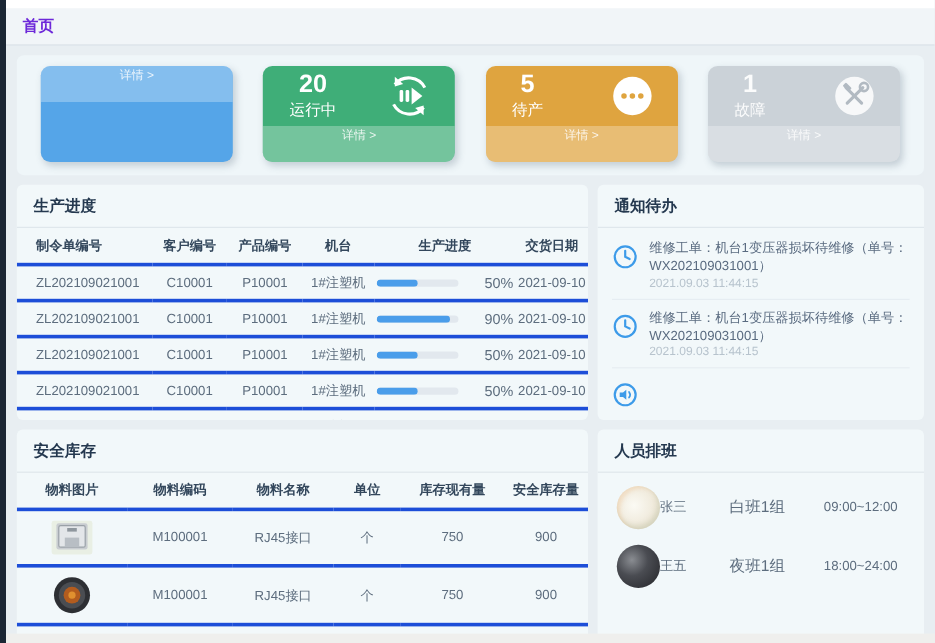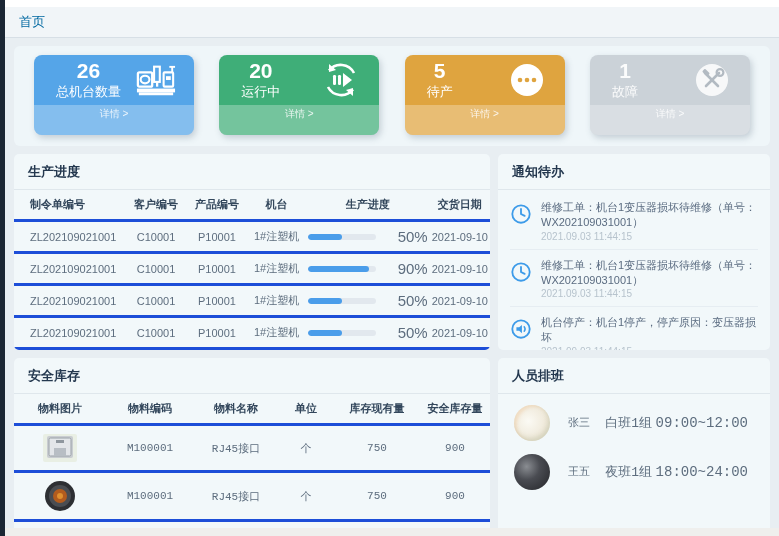--- a/index.html
+++ b/index.html
@@ -4,21 +4,21 @@
 <style>
   * { margin:0; padding:0; box-sizing:border-box; }
   html,body { width:779px; height:536px; overflow:hidden; }
   body { font-family:"Liberation Sans","DejaVu Sans",sans-serif; background:#e8eef2; position:relative; }
 
   .left-edge { position:absolute; left:0; top:0; width:5px; height:536px; background:#1b2634; z-index:10; }
   .top-strip { position:absolute; left:5px; top:0; right:0; height:7px; background:#ffffff; z-index:9; }
 
   .tabbar { position:absolute; left:5px; top:7px; right:0; height:31px; background:#f1f5f8;
             border-bottom:1px solid #d7dfe6; display:flex; align-items:center; padding-left:14px; }
-  .tabbar .tab-title { font-size:13px; font-weight:normal; color:#0369a1; }
+  .tabbar .tab-title { font-size:13px; font-weight:bold; color:#6d28d9; }
 
   .content { position:absolute; left:5px; top:39px; right:0; bottom:8px; padding:7px 9px 0 9px; }
 
   
   .cards-panel { background:#eff6f9; border-radius:6px; padding:10px 20px 12px 20px; height:100px;
                  display:flex; justify-content:space-between; align-items:center; }
   .stat-card { width:160px; height:80px; border-radius:8px; box-shadow:2px 3px 6px rgba(70,90,110,.25);
                display:flex; flex-direction:column; overflow:hidden; cursor:pointer; }
   .stat-main { flex:1; display:flex; align-items:center; justify-content:space-between; padding:0 18px 0 22px; }
   .stat-left { display:flex; flex-direction:column; align-items:center; }
@@ -28,33 +28,33 @@
                font-size:10px; text-align:center; line-height:18px; }
   .stat-card.is-gray .stat-value, .stat-card.is-gray .stat-label { color:rgba(255,255,255,.92); }
   .icon-wrap { width:40px; height:40px; display:flex; align-items:center; justify-content:center; }
 
   
   .grid { display:grid; grid-template-columns:476px 1fr; gap:8px; margin-top:8px; }
   .panel { background:#f2f8fa; border-radius:5px; overflow:hidden; }
   .panel-title { font-size:13px; font-weight:bold; color:#24384f; padding:9px 14px 8px 14px;
                  border-bottom:1px solid #dfe7ec; }
   .panel.h-prod { height:196px; }
-  .panel.h-bot  { height:176px;font-family:Liberation Mono, monospace; }
+  .panel.h-bot  { height:176px; }
 
   
   table { border-collapse:collapse; width:100%; }
   th { font-size:11px; color:#33475c; font-weight:bold; padding:7px 2px; text-align:center; white-space:nowrap; }
   td { font-size:11px; color:#5d6d7e; padding:6px 2px; text-align:center; white-space:nowrap;
        border-top:3px solid #1d4ed8; }
   .prod-table th:first-child, .prod-table td:first-child { text-align:left; padding-left:16px; }
   .prod-table td { height:29px; }
   .prog-cell { display:flex; align-items:center; justify-content:center; gap:6px; }
   .prog-track { width:68px; height:6px; border-radius:3px; background:#e2e8ee; overflow:hidden; }
   .prog-fill { height:100%; border-radius:3px; background:#4a9dea; }
-  .prog-pct { font-size:15px; color:#5d6d7e;margin-left:16px; }
+  .prog-pct { font-size:12px; color:#5d6d7e;margin-left:16px; }
 
   
   .notice-list { padding:2px 12px 0 12px; }
   .notice-item { display:flex; gap:9px; padding:8px 0 7px 0; border-bottom:1px solid #e6edf2; align-items:flex-start; }
   .notice-item:last-child { border-bottom:none; }
   .n-icon { flex:0 0 22px; width:22px; height:22px; margin-top:3px; }
   .n-body { flex:1; }
   .n-text { font-size:11px; color:#5a6b80; line-height:1.35; }
   .n-time { font-size:10px; color:#b7c3cd; margin-top:1px; }
 
@@ -63,61 +63,41 @@
   .inv-img { display:inline-block; vertical-align:middle; }
 
   
   .staff-list { padding:4px 16px 0 16px; }
   .staff-row { display:flex; align-items:center; height:49px; cursor:default; }
   .avatar { width:36px; height:36px; border-radius:50%; flex:0 0 36px; }
   .avatar-1 { background:radial-gradient(circle at 40% 45%, #fbfaf4 0%, #efe9da 60%, #e2ddcc 100%);
               box-shadow:inset -2px -3px 4px rgba(150,160,120,.25), inset 3px 2px 3px rgba(240,180,120,.25); }
   .avatar-2 { background:radial-gradient(circle at 50% 60%, #f8ecd2 0%, #f3cdb8 45%, #eda9b6 100%); }
   .avatar-3 { background:radial-gradient(circle at 35% 35%, #8a8d92 0%, #4a4c52 40%, #232428 100%); }
-  .staff-name { font-size:11px; color:#5d6d7e; width:62px; margin-left:18px; }
+  .staff-name { font-size:11px; color:#5d6d7e; width:62px; }
   .staff-shift { font-size:13px; color:#5d6d7e; width:84px; }
-  .staff-time { font-size:14px; color:#5d6d7e; margin-left:auto; padding-right:6px; }
+  .staff-time { font-size:11px; color:#5d6d7e; margin-left:auto; padding-right:6px; }
 
   .bottom-strip { position:absolute; left:5px; bottom:0; right:0; height:8px; background:#efefed; }
 </style>
 </head>
 <body>
 
 <div class="left-edge"></div>
 <div class="top-strip"></div>
 
 <div class="tabbar">
   <span class="tab-title">首页</span>
 </div>
 
 <div class="content">
 
   <div class="cards-panel">
 
     <div class="stat-card" style="background: rgb(85, 165, 232);">
-      <div class="stat-main">
-        <div class="stat-left">
-          <div class="stat-value">26</div>
-          <div class="stat-label">总机台数量</div>
-        </div>
-        <div class="icon-wrap">
-          <svg width="42" height="36" viewBox="0 0 42 36">
-            <rect x="1" y="27" width="40" height="4" fill="#fff"></rect>
-            <rect x="3" y="31" width="36" height="3" fill="#fff"></rect>
-            <rect x="2" y="10" width="15" height="15" rx="1.5" fill="none" stroke="#fff" stroke-width="2.4"></rect>
-            <ellipse cx="9.5" cy="17.5" rx="4.6" ry="4" fill="none" stroke="#fff" stroke-width="2.2"></ellipse>
-            <rect x="19" y="4" width="6" height="16" fill="none" stroke="#fff" stroke-width="2.2"></rect>
-            <rect x="21" y="20" width="2.4" height="5" fill="#fff"></rect>
-            <rect x="29" y="10" width="10" height="15" rx="1" fill="none" stroke="#fff" stroke-width="2.2"></rect>
-            <rect x="31.5" y="14" width="5" height="4" fill="#fff"></rect>
-            <rect x="37" y="4" width="2" height="6" fill="#fff"></rect>
-            <rect x="35" y="3.2" width="6" height="2" fill="#fff"></rect>
-          </svg>
-        </div>
-      </div>
       <div class="stat-foot">详情 &gt;</div>
     </div>
 
     <div class="stat-card" style="background: rgb(63, 174, 120);">
       <div class="stat-main">
         <div class="stat-left">
           <div class="stat-value">20</div>
           <div class="stat-label">运行中</div>
         </div>
         <div class="icon-wrap">
@@ -294,24 +274,20 @@
             <div class="n-time">2021.09.03 11:44:15</div>
           </div>
         </div>
 
         <div class="notice-item">
           <svg class="n-icon" viewBox="0 0 24 24">
             <circle cx="12" cy="12" r="9.5" fill="none" stroke="#3d9be9" stroke-width="2"></circle>
             <path d="M7 10 L10 10 L13 7.5 L13 16.5 L10 14 L7 14 Z" fill="#3d9be9"></path>
             <path d="M15.5 9.5 A4 4 0 0 1 15.5 14.5" fill="none" stroke="#3d9be9" stroke-width="1.6" stroke-linecap="round"></path>
           </svg>
-          <div class="n-body">
-            <div class="n-text">机台停产：机台1停产，停产原因：变压器损坏</div>
-            <div class="n-time">2021.09.03 11:44:15</div>
-          </div>
         </div>
 
       </div>
     </div>
   </div>
 
   <div class="grid">
     <div class="panel h-bot">
       <div class="panel-title">安全库存</div>
       <table class="inv-table">

